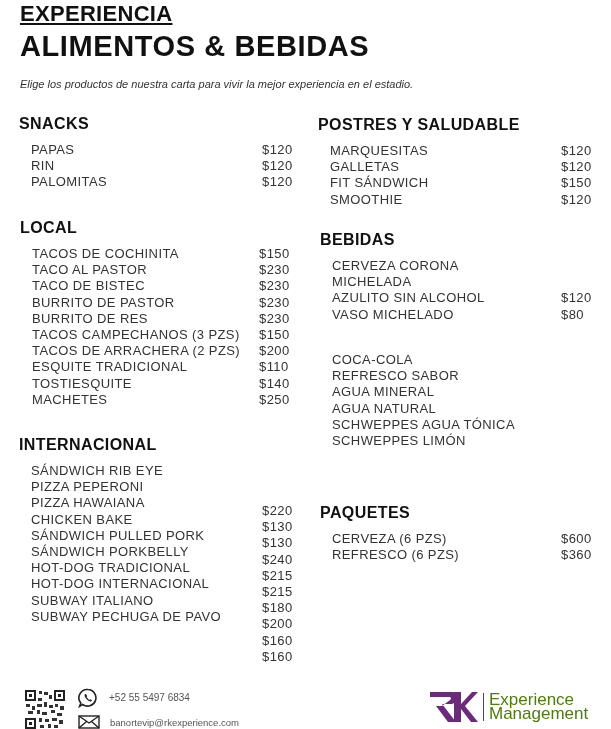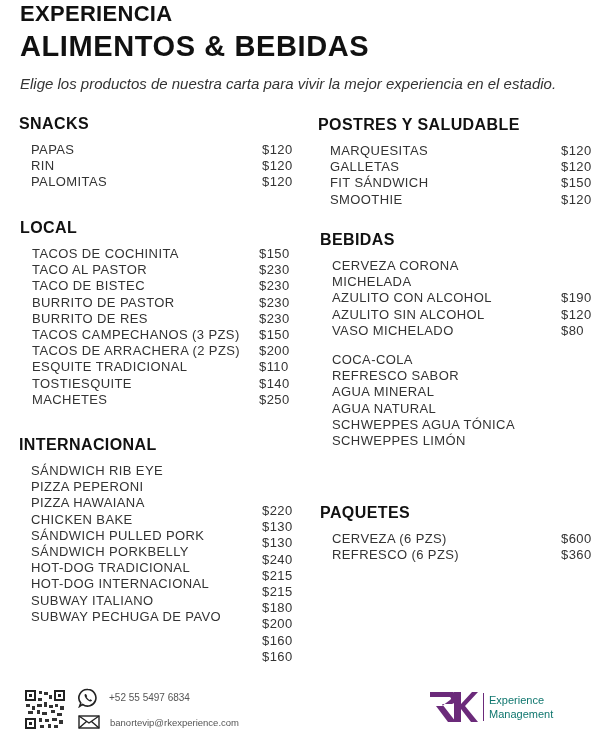--- a/index.html
+++ b/index.html
@@ -1,21 +1,21 @@
 <!DOCTYPE html>
 <html><head>
   <meta charset="utf-8">
   <style>
     * { margin: 0; padding: 0; box-sizing: border-box; }
     html, body { width: 611px; height: 729px; background: #ffffff; overflow: hidden; }
     body { position: relative; font-family: "Liberation Sans", "DejaVu Sans", sans-serif; color: #2b2b2b; }
 
-    .title1 { position: absolute; left: 20px; top: 1px; font-size: 22px; font-weight: bold; color: #111; letter-spacing: 0.3px; line-height: 26px; }
+    .title1 { position: absolute; left: 20px; top: 1px; font-size: 22px; font-weight: bold; color: #111; letter-spacing: 0.3px; line-height: 26px; text-decoration: underline; }
     .title2 { position: absolute; left: 20px; top: 29px; font-size: 29px; font-weight: bold; color: #111; letter-spacing: 0.6px; line-height: 34px; }
-    .subtitle { position: absolute; left: 20px; top: 77px; font-size: 15px; font-style: italic; color: #333; line-height: 14px; }
+    .subtitle { position: absolute; left: 20px; top: 77px; font-size: 11px; font-style: italic; color: #333; line-height: 14px; }
 
     .section { position: absolute; }
     .section h2 { font-size: 16px; font-weight: bold; color: #111; letter-spacing: 0.4px; line-height: 16px; margin-bottom: 10px; }
     .items { padding-left: 12px; }
     .item { display: flex; justify-content: space-between; font-size: 13px; color: #333; letter-spacing: 0.4px; height: 16.2px; line-height: 16.2px; }
     .item .price { text-align: left; }
 
     #sec-snacks { left: 19px; top: 116px; width: 270px; }
     #sec-snacks .price { width: 27px; }
     #sec-local { left: 20px; top: 220px; width: 270px; }
@@ -32,21 +32,21 @@
     #sec-paquetes .price { width: 27px; }
 
     .footer-qr { position: absolute; left: 25px; top: 690px; width: 40px; height: 39px; }
     .footer-phone-icon { position: absolute; left: 78px; top: 688px; width: 20px; height: 20px; }
     .footer-mail-icon { position: absolute; left: 78px; top: 715px; width: 22px; height: 14px; }
     .footer-phone { position: absolute; left: 109px; top: 692px; font-size: 10px; color: #555; }
     .footer-email { position: absolute; left: 110px; top: 717px; font-size: 9.5px; color: #555; }
 
     .logo-mark { position: absolute; left: 428px; top: 690px; width: 50px; height: 34px; }
     .logo-divider { position: absolute; left: 483px; top: 693px; width: 1px; height: 28px; background: #6b2a7a; }
-    .logo-text { position: absolute; left: 489px; top: 693px; font-size: 11px; color: #0f766e; line-height: 14px; }
+    .logo-text { position: absolute; left: 489px; top: 693px; font-size: 17px; color: #4d7c0f; line-height: 14px; }
   </style>
 </head>
 <body>
 
 <div class="title1">EXPERIENCIA</div>
 <div class="title2">ALIMENTOS &amp; BEBIDAS</div>
 <div class="subtitle">Elige los productos de nuestra carta para vivir la mejor experiencia en el estadio.</div>
 
 <div class="section" id="sec-snacks">
   <h2>SNACKS</h2>
@@ -183,24 +183,20 @@
 <div class="section" id="sec-bebidas">
   <h2>BEBIDAS</h2>
   <div class="items">
     <div class="item">
         <span>CERVEZA CORONA</span>
         <span class="price"></span>
       </div>
     <div class="item">
         <span>MICHELADA</span>
         <span class="price"></span>
-      </div>
-    <div class="item">
-        <span>AZULITO CON ALCOHOL</span>
-        <span class="price">$190</span>
       </div>
     <div class="item">
         <span>AZULITO SIN ALCOHOL</span>
         <span class="price">$120</span>
       </div>
     <div class="item">
         <span>VASO MICHELADO</span>
         <span class="price">$80</span>
       </div>
   </div>

